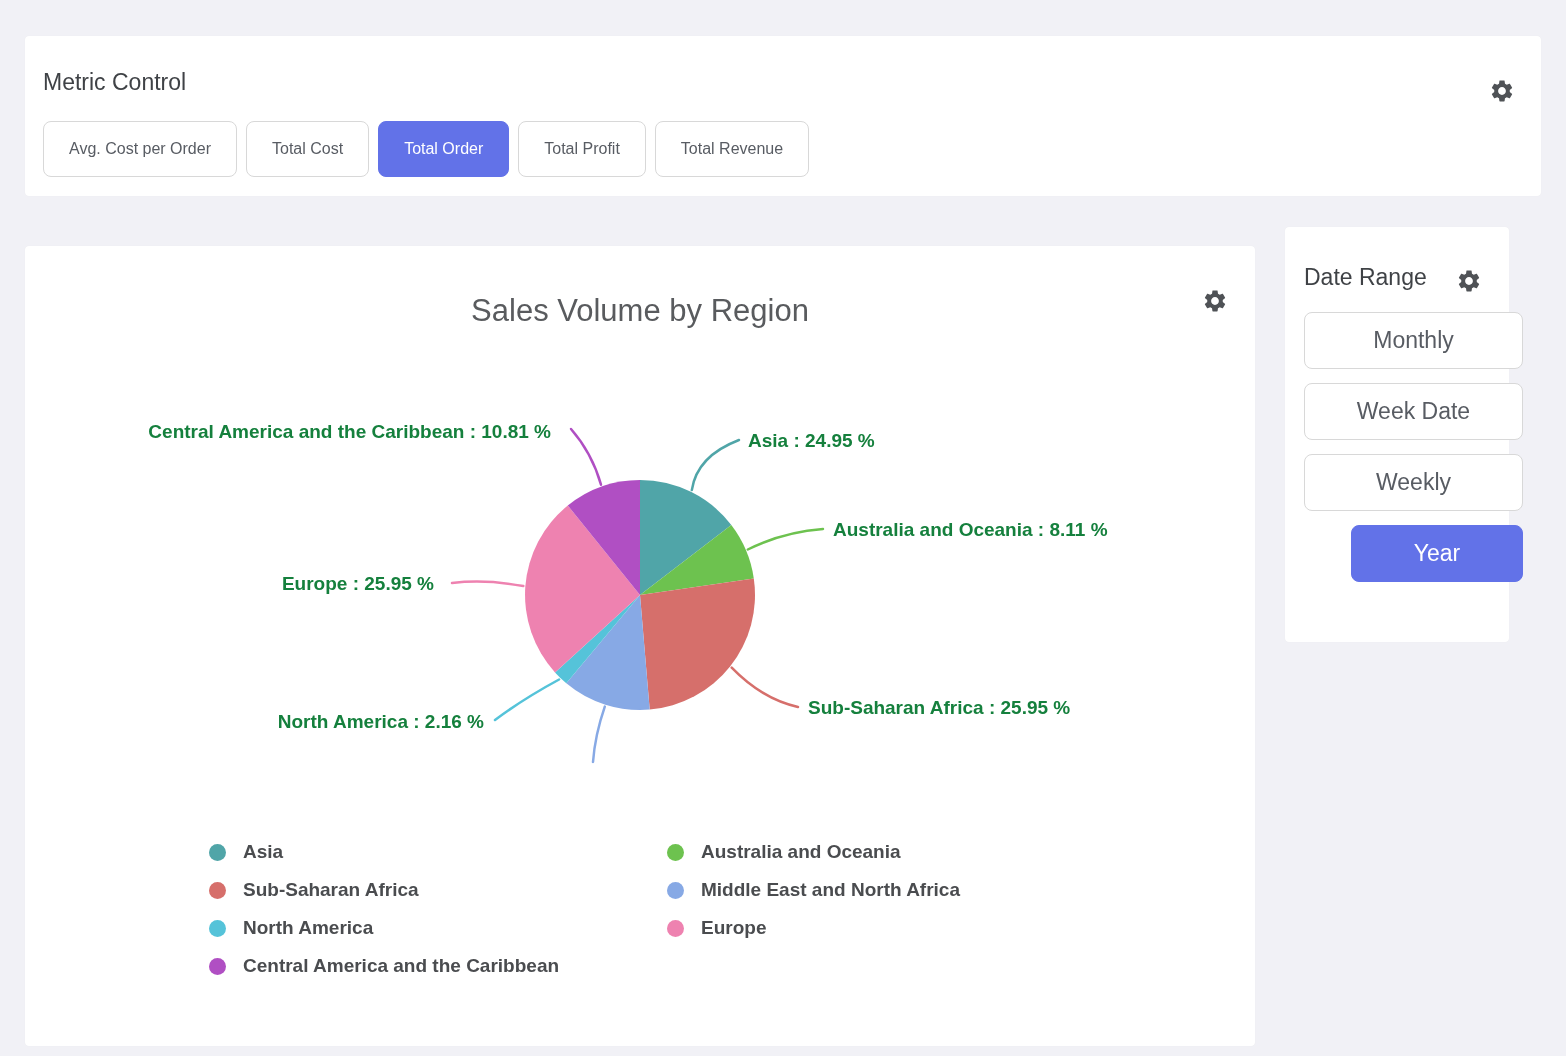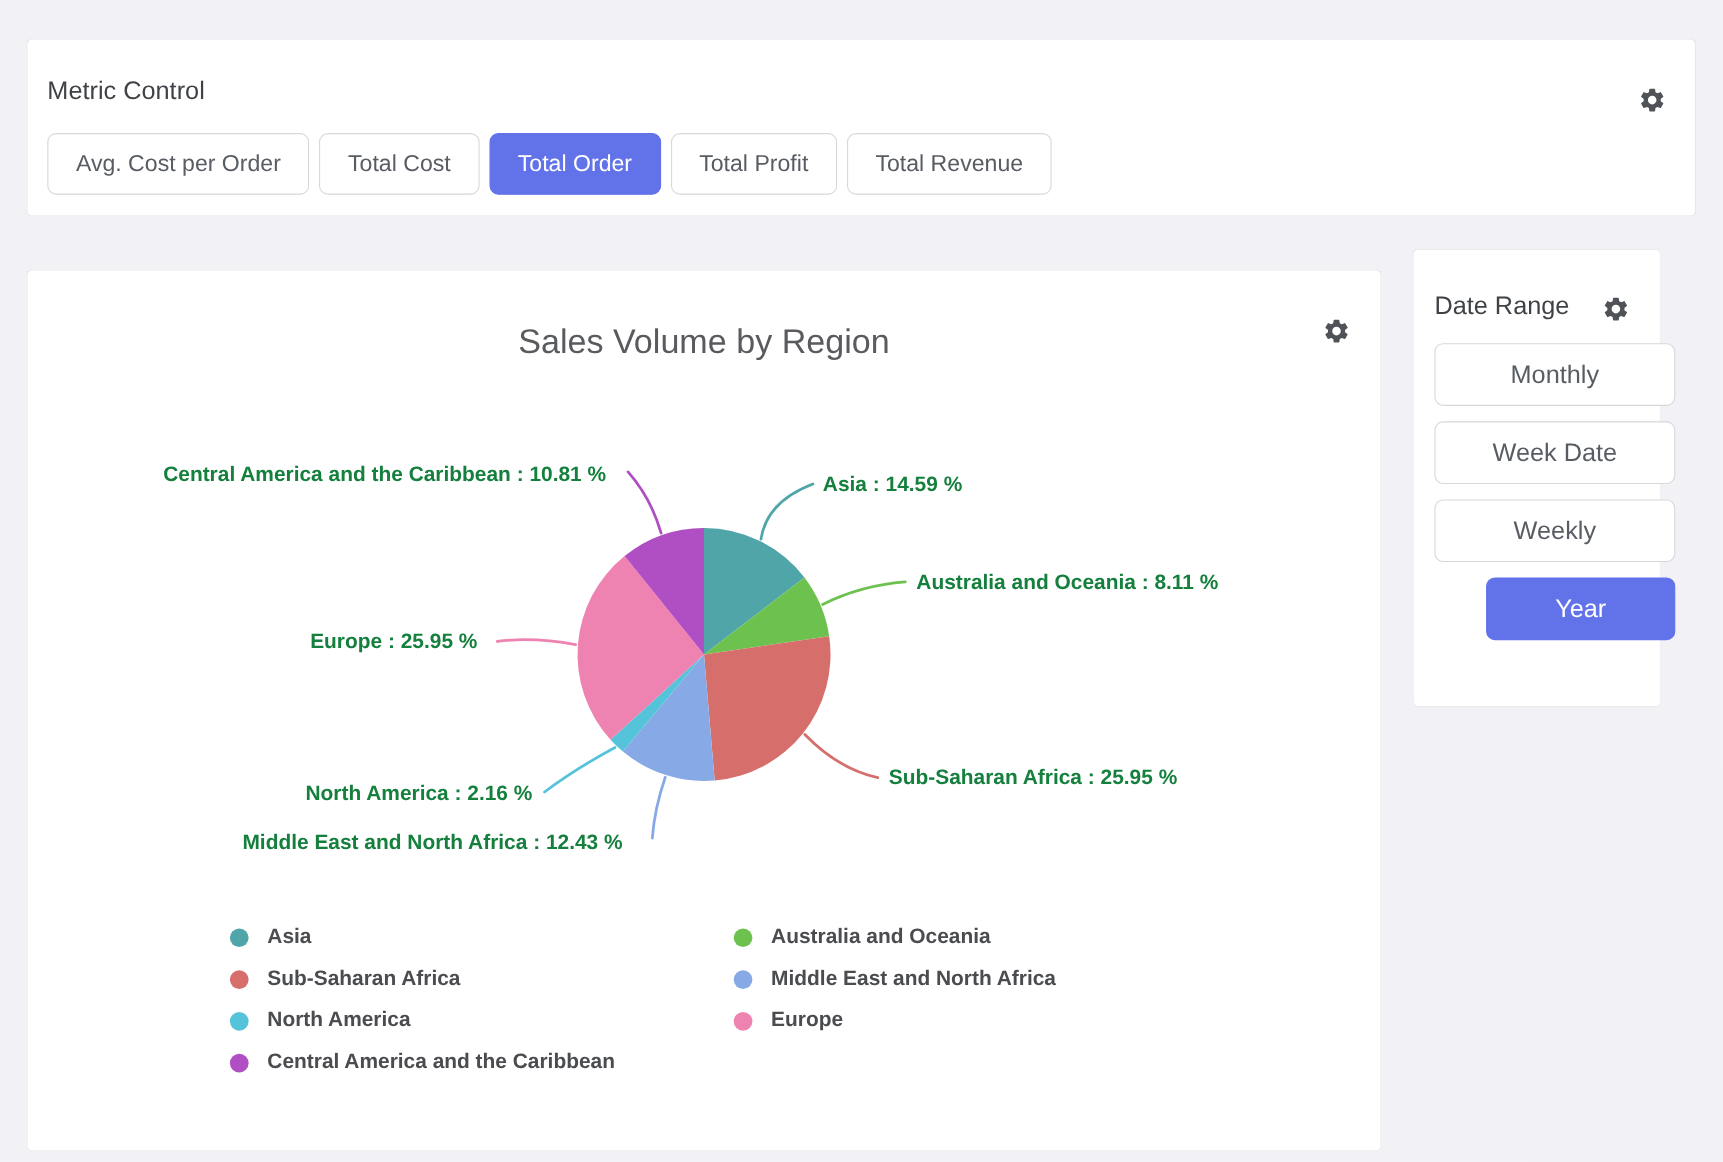--- a/index.html
+++ b/index.html
@@ -10,21 +10,21 @@
   
   #metric-panel { left:25px; top:36px; width:1516px; height:160px; }
   .panel-title { position:absolute; font-size:23px; color:#3f4246; }
   #metric-title { left:18px; top:33px; }
   .gear { position:absolute; width:26px; height:26px; color:#4f5256; cursor:pointer; }
   #metric-gear { right:26px; top:42px; }
   .btn-row { position:absolute; left:18px; top:85px; display:flex; gap:9px; }
   .btn {
     height:56px; padding:0 25px; display:flex; align-items:center; justify-content:center;
     background:#ffffff; border:1px solid #d8d8d8; border-radius:8px;
-    font-size:21px; color:#585c63; cursor:pointer; white-space:nowrap;
+    font-size:16px; color:#585c63; cursor:pointer; white-space:nowrap;
   }
   .btn.selected { background:#6272e8; border-color:#6272e8; color:#ffffff; }
 
   
   #chart-panel { left:25px; top:226px; width:1230px; height:800px;margin-top:20px; }
   #chart-title { position:absolute; left:0; top:47px; width:100%; text-align:center; font-size:31px; color:#595b5e; }
   #chart-gear { right:27px; top:42px; }
   #pie-svg { position:absolute; left:0; top:0; width:1230px; height:800px; }
   .callout { position:absolute; transform:translateY(-50%); font-size:19px; font-weight:bold; color:#15803d; white-space:nowrap; }
   .legend-item { position:absolute; height:24px; display:flex; align-items:center; gap:17px; cursor:pointer; }
@@ -81,24 +81,23 @@
       <path d="M 615 349 L 624.7 463.6 A 115 115 0 0 1 541.3 437.2 Z" fill="#87a9e5"></path>
       <path d="M 579.8 460.6 Q 570 489 568 516" fill="none" stroke="#87a9e5" stroke-width="2.5" stroke-linecap="round"></path>
       <path d="M 615 349 L 541.3 437.2 A 115 115 0 0 1 530.0 426.4 Z" fill="#55c3d9"></path>
       <path d="M 534.1 433.5 Q 498 453 470 474" fill="none" stroke="#55c3d9" stroke-width="2.5" stroke-linecap="round"></path>
       <path d="M 615 349 L 530.0 426.4 A 115 115 0 0 1 542.8 259.5 Z" fill="#ee82b0"></path>
       <path d="M 498.3 340.1 Q 461 333 427 337" fill="none" stroke="#ee82b0" stroke-width="2.5" stroke-linecap="round"></path>
       <path d="M 615 349 L 542.8 259.5 A 115 115 0 0 1 615.0 234.0 Z" fill="#b04fc3"></path>
       <path d="M 576.0 238.7 Q 567 207 546 183" fill="none" stroke="#b04fc3" stroke-width="2.5" stroke-linecap="round"></path>
     </svg>
 
-<div class="callout" style="left: 723px; top: 195px;">Asia : 14.59 %</div>
+<div class="callout" style="left: 723px; top: 195px;">Asia : 24.95 %</div>
     <div class="callout" style="left: 808px; top: 284px;">Australia and Oceania : 8.11 %</div>
     <div class="callout" style="left: 783px; top: 462px;">Sub-Saharan Africa : 25.95 %</div>
-    <div class="callout" style="right: 689px; top: 521px;">Middle East and North Africa : 12.43 %</div>
     <div class="callout" style="right: 771px; top: 476px;">North America : 2.16 %</div>
     <div class="callout" style="right: 821px; top: 338px;">Europe : 25.95 %</div>
     <div class="callout" style="right: 704px; top: 186px;">Central America and the Caribbean : 10.81 %</div>
     <div class="legend-item" style="left: 184px; top: 594px;">
       <span class="legend-dot" style="background: rgb(80, 165, 168);"></span>
       <span class="legend-label">Asia</span>
     </div>
     <div class="legend-item" style="left: 184px; top: 632px;">
       <span class="legend-dot" style="background: rgb(214, 111, 107);"></span>
       <span class="legend-label">Sub-Saharan Africa</span>

